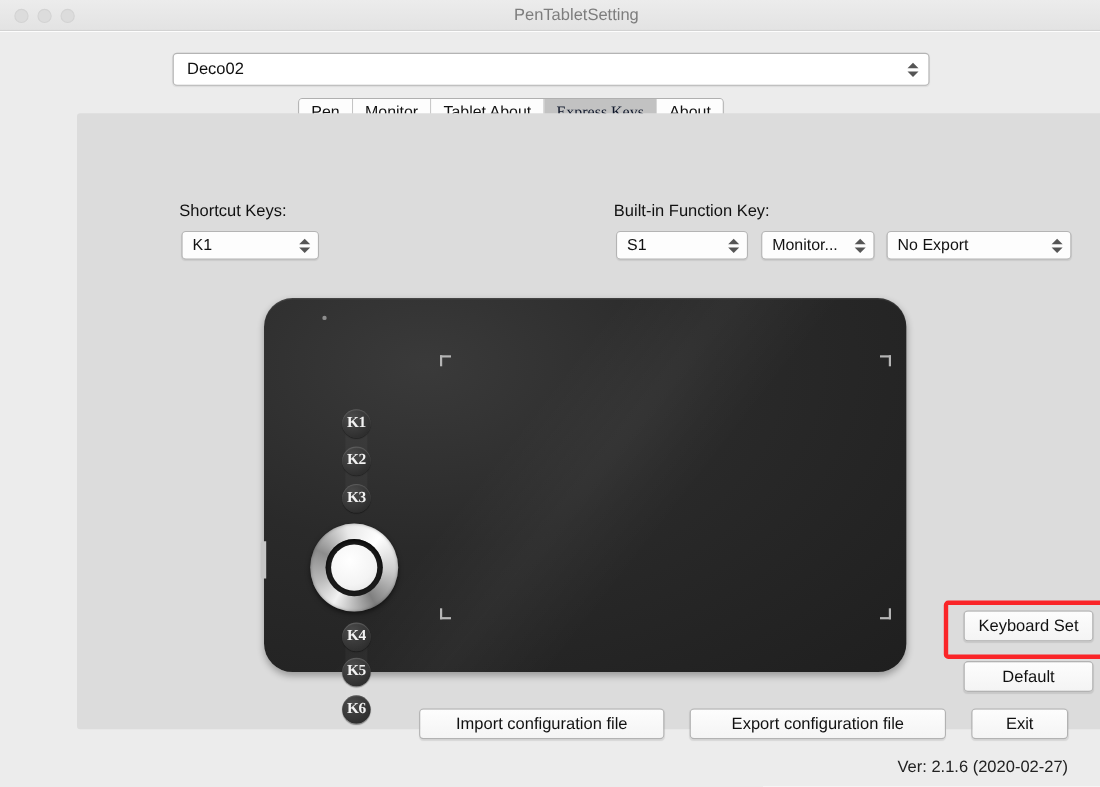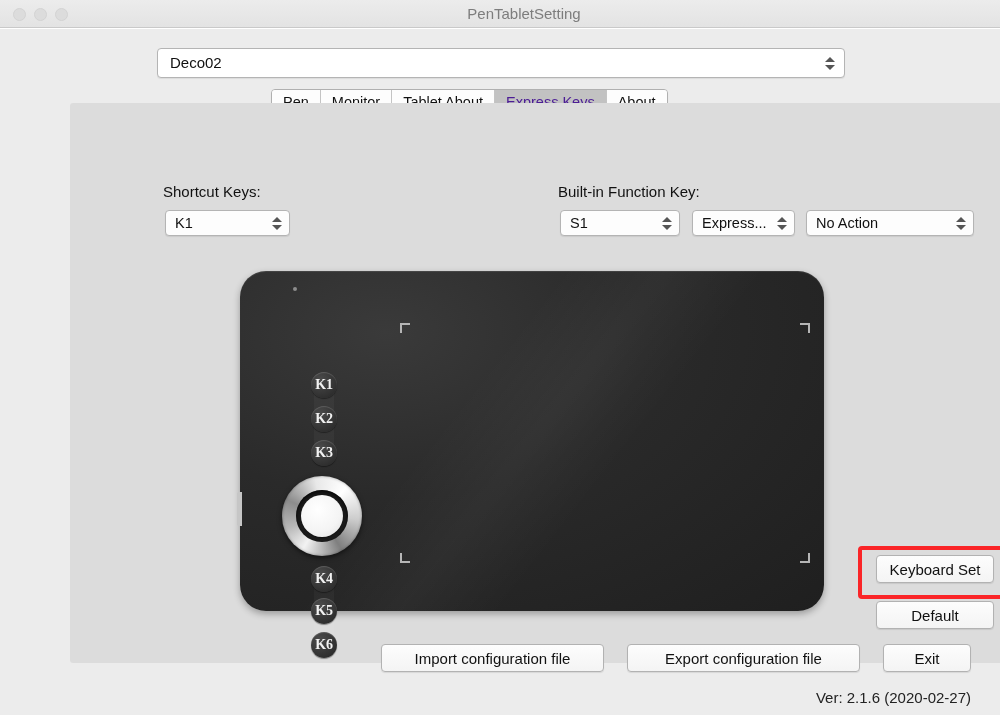--- a/index.html
+++ b/index.html
@@ -113,21 +113,22 @@
     padding: 0 11px;
     font-size: 14.5px;
     color: #111;
     background: #fdfdfd;
     border-right: 1px solid #c4c4c4;
     cursor: default;
   }
   .tab:last-child { border-right: none; }
   .tab.active {
     background: #c2c2c2;
-    color: #4c1d95;
+    color: #0f172a;
+    font-family: Liberation Serif, serif;
   }
 
   
   .panel {
     position: absolute;
     left: 30px; top: 74px;
     width: 941px; height: 560px;
     background: #dcdcdc;
     border-radius: 3px;
     margin-left: 40px;
@@ -388,29 +389,29 @@
 
       <div class="combo combo-s1">
         <span class="ctext">S1</span>
         <span class="stepper">
             <i class="up"></i>
             <i class="down"></i>
           </span>
       </div>
 
       <div class="combo combo-scroll">
-        <span class="ctext">Express...</span>
+        <span class="ctext">Monitor...</span>
         <span class="stepper">
             <i class="up"></i>
             <i class="down"></i>
           </span>
       </div>
 
       <div class="combo combo-noact">
-        <span class="ctext">No Action</span>
+        <span class="ctext">No Export</span>
         <span class="stepper">
             <i class="up"></i>
             <i class="down"></i>
           </span>
       </div>
 
       <div class="tablet">
         <div class="led"></div>
         <div class="side-button"></div>
 

